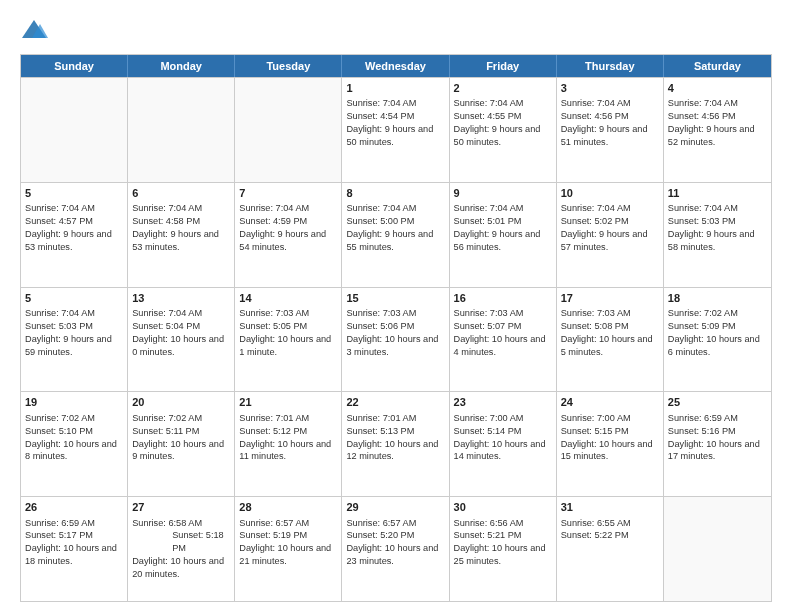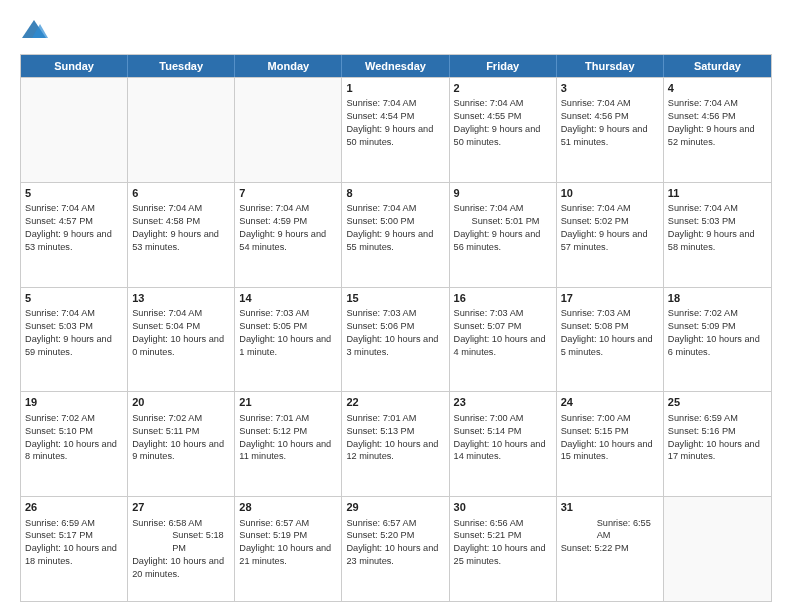--- a/index.html
+++ b/index.html
@@ -128,22 +128,22 @@
     </div>
     <div class="title-block">
       <div class="cal-title"></div>
       <div class="cal-subtitle"></div>
     </div>
   </div>
 
   <div class="calendar">
     <div class="cal-header-row">
     <div class="cal-header-cell">Sunday</div>
+        <div class="cal-header-cell">Monday</div>
         <div class="cal-header-cell">Tuesday</div>
-        <div class="cal-header-cell">Monday</div>
         <div class="cal-header-cell">Wednesday</div>
         <div class="cal-header-cell">Friday</div>
         <div class="cal-header-cell">Thursday</div>
         <div class="cal-header-cell">Saturday</div>
       </div>
     <div class="cal-body">
     <div class="cal-week">
           <div class="cal-cell empty"></div>
           <div class="cal-cell empty"></div>
           <div class="cal-cell empty"></div>
@@ -193,21 +193,21 @@
           </div>
           <div class="cal-cell">
             <span class="day-num">8</span>
             <span style="display: block;">Sunrise: 7:04 AM</span>
             <span style="display: block;">Sunset: 5:00 PM</span>
             <span style="display: block;">Daylight: 9 hours and 55 minutes.</span>
           </div>
           <div class="cal-cell">
             <span class="day-num">9</span>
             <span style="display: block;">Sunrise: 7:04 AM</span>
-            <span style="display: block; margin-left: 18px;">Sunset: 5:01 PM</span>
+            <span style="display: block;">Sunset: 5:01 PM</span>
             <span style="display: block;">Daylight: 9 hours and 56 minutes.</span>
           </div>
           <div class="cal-cell">
             <span class="day-num">10</span>
             <span style="display: block;">Sunrise: 7:04 AM</span>
             <span style="display: block;">Sunset: 5:02 PM</span>
             <span style="display: block;">Daylight: 9 hours and 57 minutes.</span>
           </div>
           <div class="cal-cell">
             <span class="day-num">11</span>
@@ -330,20 +330,20 @@
             <span style="display: block;">Daylight: 10 hours and 23 minutes.</span>
           </div>
           <div class="cal-cell">
             <span class="day-num">30</span>
             <span style="display: block;">Sunrise: 6:56 AM</span>
             <span style="display: block;">Sunset: 5:21 PM</span>
             <span style="display: block;">Daylight: 10 hours and 25 minutes.</span>
           </div>
           <div class="cal-cell">
             <span class="day-num">31</span>
-            <span style="display: block; margin-left: 36px;">Sunrise: 6:55 AM</span>
+            <span style="display: block;">Sunrise: 6:55 AM</span>
             <span style="display: block;">Sunset: 5:22 PM</span>
           </div>
           <div class="cal-cell empty"></div>
         </div>
       </div>
   </div>
 </div>
 
 </body></html>

